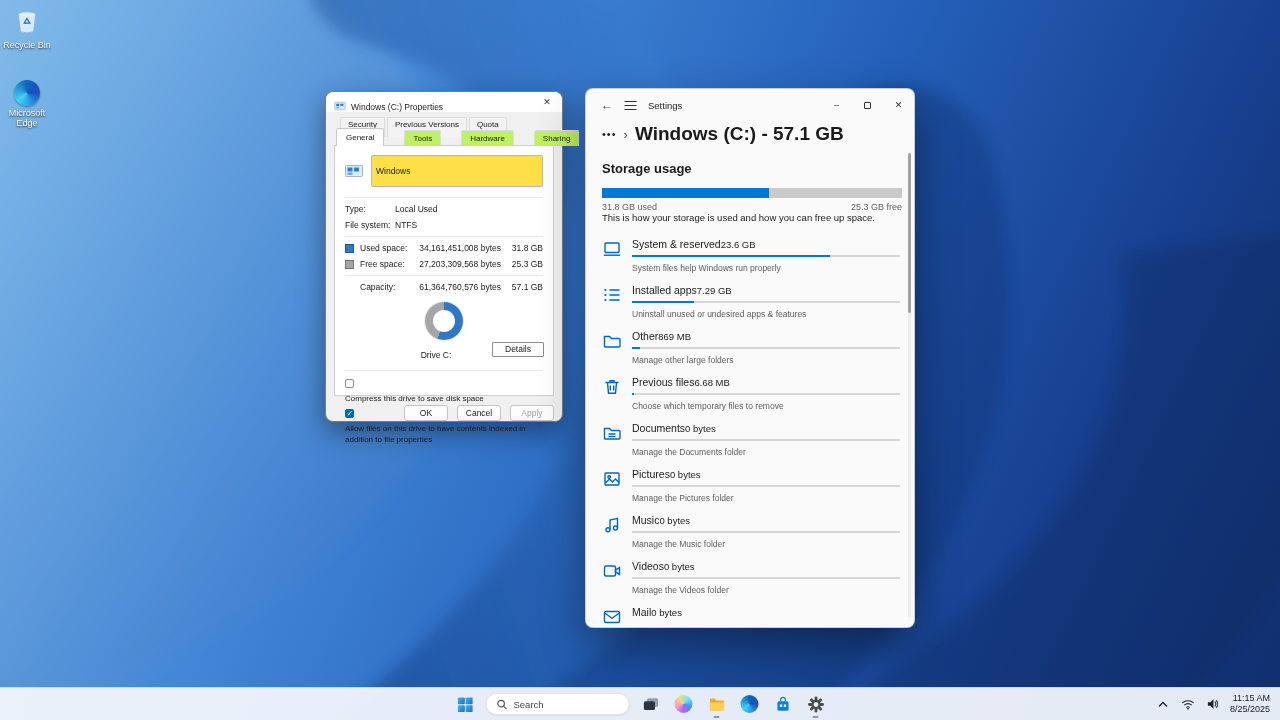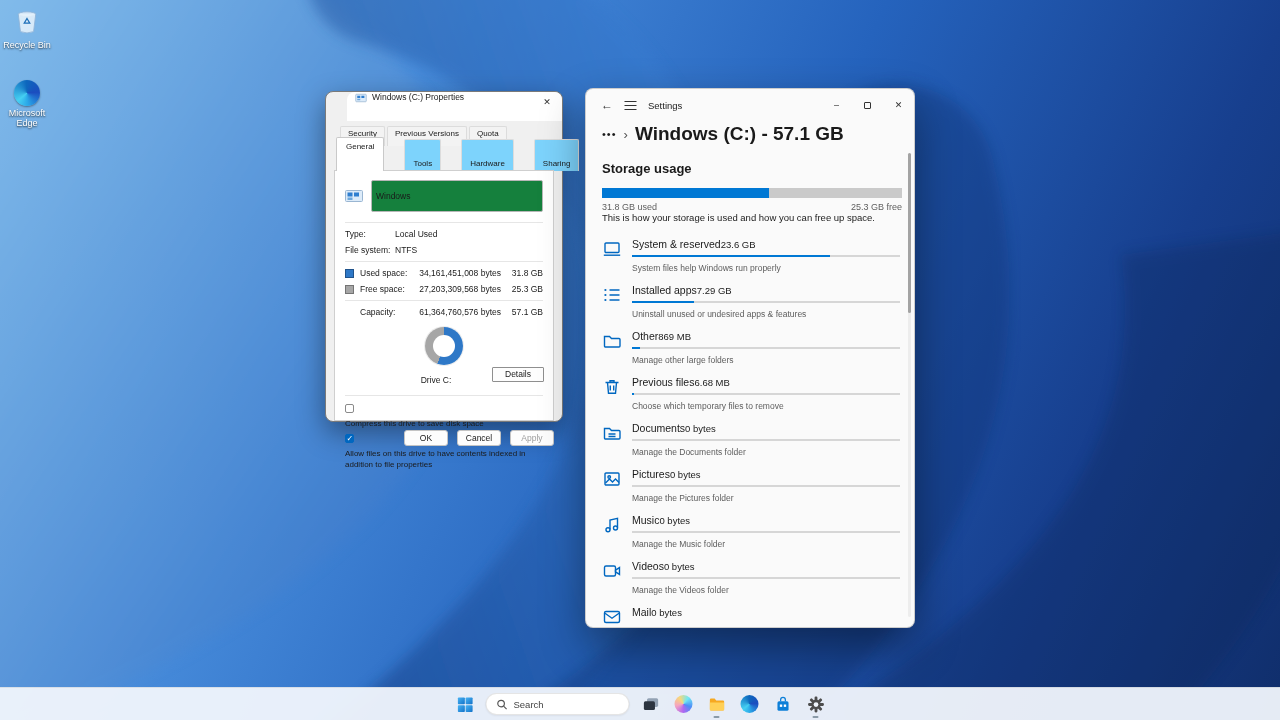--- a/index.html
+++ b/index.html
@@ -11,34 +11,34 @@
   
   .dicon { position:absolute; width:54px; text-align:center; color:#fff; font-size:9px;
     text-shadow:0 1px 2px rgba(0,0,0,.8); line-height:1.1; cursor:default; }
   .dicon .ic { width:28px; height:28px; margin:0 auto 2px; }
   .edge-circle { width:26px; height:26px; margin:0 auto 3px; border-radius:50%;
     background: conic-gradient(from 230deg,#45d0f2,#0d67bd 35%,#1b4dbf 60%,#2aa7e8 85%,#45d0f2); box-shadow:0 1px 2px rgba(0,0,0,.4); }
 
   
   .props { position:absolute; left:325px; top:91px; width:238px; height:331px; background:#f0f0f0;
     border:1px solid #7a7a7a; border-radius:8px; box-shadow:0 10px 28px rgba(0,0,0,.4); font-size:8.5px; color:#1a1a1a; z-index:5; }
-  .props-titlebar { display:flex; align-items:flex-start; height:29px; padding:0 0 0 8px; background:#fff; border-radius:8px 8px 0 0;margin-left:21px; }
+  .props-titlebar { display:flex; align-items:flex-end; height:20px; padding:0 0 0 8px; background:#fff; border-radius:8px 8px 0 0; }
   .props-titlebar .ti { width:12px; height:12px; margin-right:5px; }
   .props-title { font-size:8.5px; }
   .props-close { margin-left:auto; width:30px; height:20px; display:flex; align-items:center; justify-content:center;
     font-size:9px; color:#333; border-radius:0 8px 0 0; cursor:default; }
   .tabs-back { display:flex; gap:2px; padding:5px 8px 0 14px; }
   .tab-b { font-size:8px; padding:2px 7px 8px; background:#f3f3f3; border:1px solid #dcdcdc; border-bottom:none; border-radius:2px 2px 0 0; }
   .tabs-front { display:flex; gap:20px; padding:0 8px 0 10px; margin-top:-7px; position:relative; }
-  .tab-f { font-size:8px; padding:19px 8px 3px; background:#7dd3fc; border:1px solid #dcdcdc; border-bottom:none; border-radius:2px 2px 0 0; }
+  .tab-f { font-size:8px; padding:3px 8px 3px; background:#bef264; border:1px solid #dcdcdc; border-bottom:none; border-radius:2px 2px 0 0; }
   .tab-f.active { background:#fff; border-color:#c9c9c9; position:relative; z-index:3; margin-top:-2px; padding:4px 9px 4px; }
   .tab-page { margin:0 8px; margin-top:-1px; background:#fff; border:1px solid #cfcfcf; height:251px; position:relative; z-index:2; }
   .drive-row { display:flex; align-items:center; gap:8px; padding:9px 10px 7px; }
   .drive-row .di { width:18px; height:16px; flex:none; }
-  .drive-name { flex:1; height:15px; font-size:8.5px; border:1px solid #b7b7b7; border-radius:2px; padding:15px 4px; background:#15803d; color:#1a1a1a; }
+  .drive-name { flex:1; height:15px; font-size:8.5px; border:1px solid #b7b7b7; border-radius:2px; padding:15px 4px; background:#fde047; color:#1a1a1a; }
   .sep { border:none; border-top:1px solid #e6e6e6; margin:3px 10px; }
   .kv { display:flex; padding:3px 10px; }
   .kv .k { width:50px; }
   .usage { display:flex; align-items:center; padding:3px 10px; }
   .sw { width:9px; height:9px; margin-right:6px; border:1px solid rgba(0,0,0,.3); flex:none; }
   .sw.ghost { visibility:hidden; border:none; }
   .u-label { width:52px; }
   .u-bytes { flex:1; text-align:right; }
   .u-size { width:42px; text-align:right; }
   .donut-wrap { display:flex; justify-content:center; margin-top:7px; }
@@ -475,15 +475,40 @@
             <rect x="2" y="10.2" width="20" height="3.6" rx="1.4"></rect>
             <rect x="10.2" y="2" width="3.6" height="20" rx="1.4" transform="rotate(45 12 12)"></rect>
             <rect x="10.2" y="2" width="3.6" height="20" rx="1.4" transform="rotate(-45 12 12)"></rect>
             <circle cx="12" cy="12" r="6"></circle>
           </g>
           <circle cx="12" cy="12" r="3" fill="#f1f6fc"></circle>
         </svg>
         <i class="run"></i>
       </div>
     </div>
+    <div class="tb-tray">
+      <span class="tray-ic">
+        <svg width="10" height="7" viewBox="0 0 10 7">
+            <path d="M1 5.5l4-4 4 4" fill="none" stroke="#222" stroke-width="1.3"></path>
+          </svg>
+      </span>
+      <span class="tray-ic">
+        <svg width="14" height="11" viewBox="0 0 16 12">
+          <path d="M1.5 4.2a10 10 0 0 1 13 0" fill="none" stroke="#222" stroke-width="1.2"></path>
+          <path d="M3.8 6.8a6.5 6.5 0 0 1 8.4 0" fill="none" stroke="#222" stroke-width="1.2"></path>
+          <path d="M6.1 9.2a3.2 3.2 0 0 1 3.8 0" fill="none" stroke="#222" stroke-width="1.2"></path>
+          <circle cx="8" cy="10.8" r="1" fill="#222"></circle>
+        </svg>
+      </span>
+      <span class="tray-ic">
+        <svg width="13" height="12" viewBox="0 0 14 12">
+          <path d="M2 4.2v3.6h2.6L8 11V1L4.6 4.2z" fill="#222"></path>
+          <path d="M9.5 3.5a3.6 3.6 0 0 1 0 5M11 2a6 6 0 0 1 0 8" fill="none" stroke="#222" stroke-width="1.1"></path>
+        </svg>
+      </span>
+      <div class="clock">
+        <div>11:15 AM</div>
+        <div>8/25/2025</div>
+      </div>
+    </div>
   </div>
 
 </div>
 
 </body></html>

